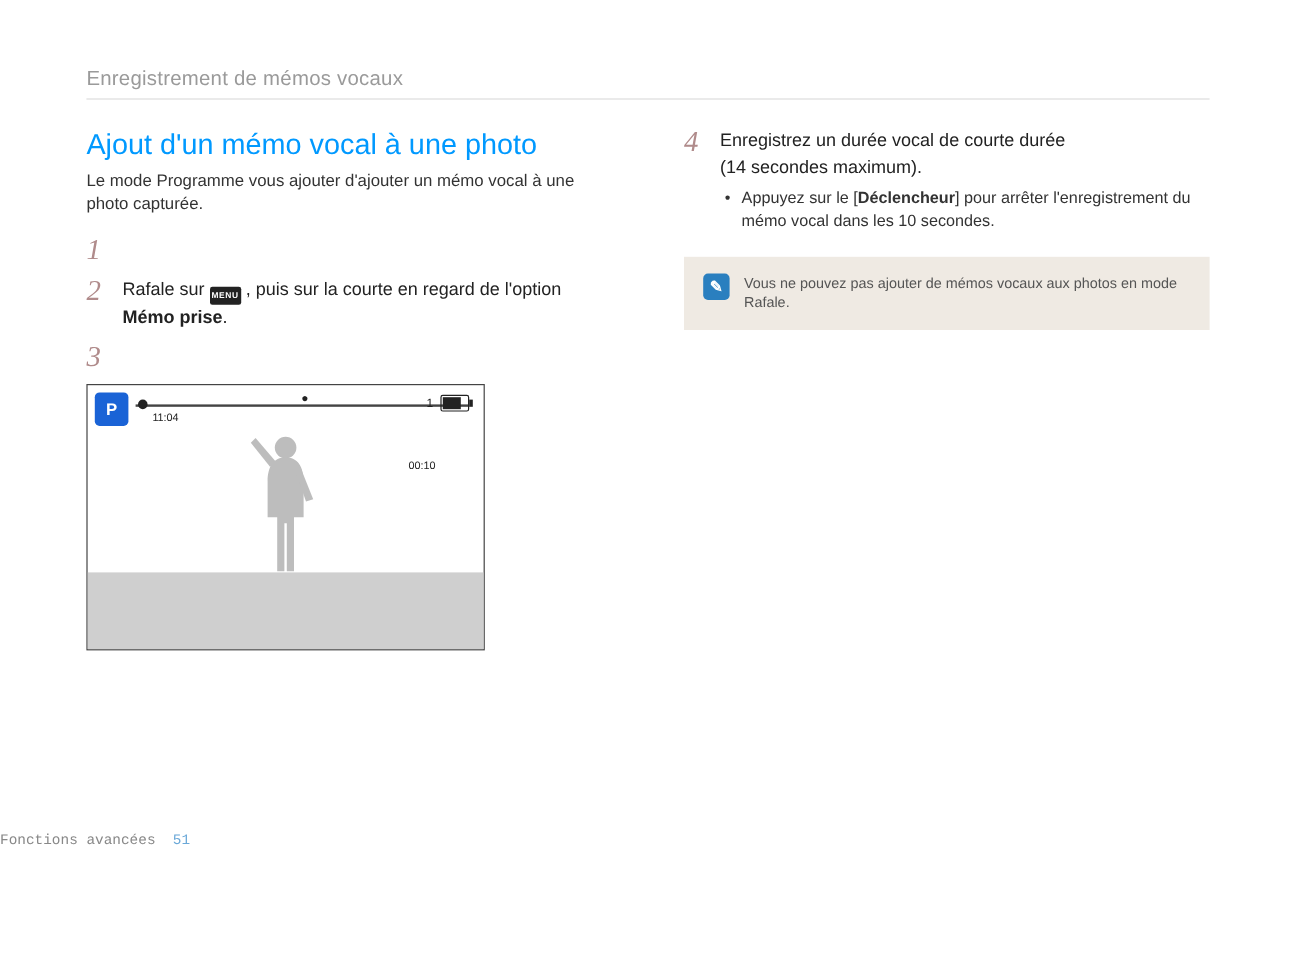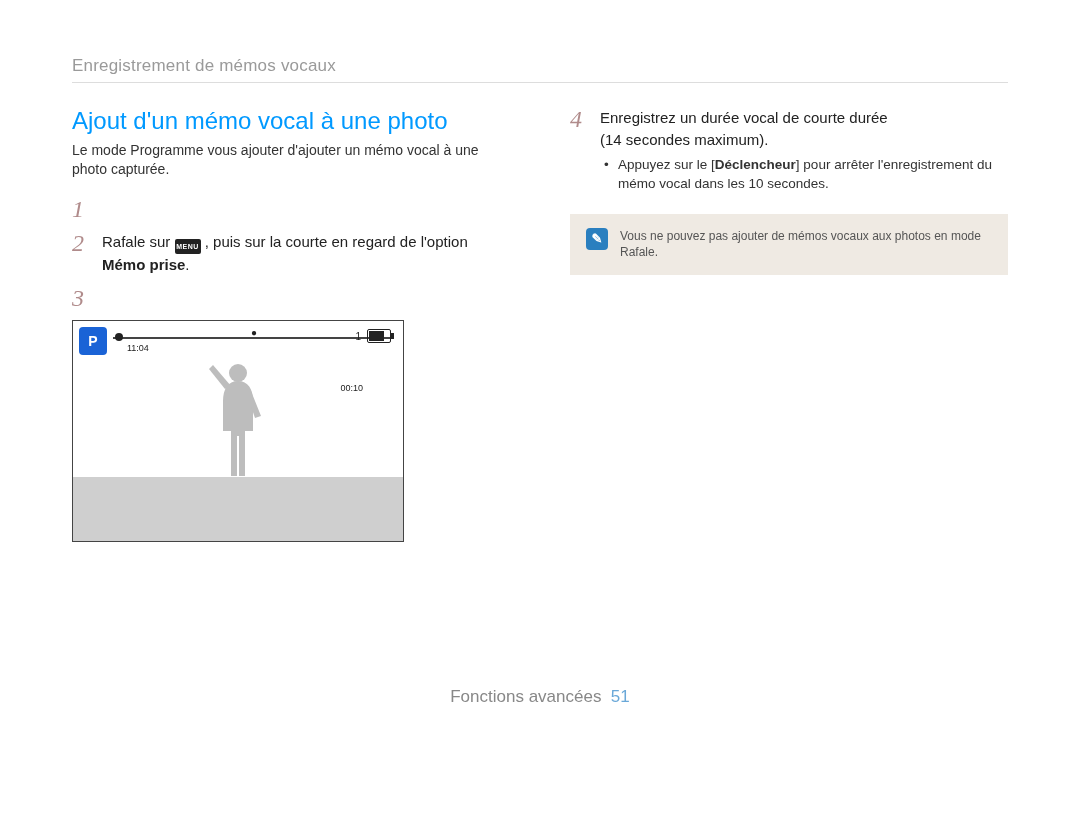--- a/index.html
+++ b/index.html
@@ -29,21 +29,21 @@
   .rec-time-r{position:absolute;top:22px;right:40px;font-size:9px;color:#222;margin-top:40px;}
   .one{position:absolute;top:10px;right:42px;font-size:10px;color:#222;}
   .batt{position:absolute;top:8px;right:12px;width:22px;height:12px;border:1px solid #222;border-radius:2px;}
   .batt::after{content:"";position:absolute;right:-4px;top:3px;width:3px;height:6px;background:#222;}
   .batt .fill{position:absolute;left:1px;top:1px;bottom:1px;width:70%;background:#222;}
   .ground{position:absolute;left:0;right:0;bottom:0;height:64px;background:#cfcfcf;}
   .person{position:absolute;left:50%;bottom:60px;transform:translateX(-50%);}
   .note-box{display:flex;gap:12px;background:#efeae3;padding:14px 16px;margin-top:18px;align-items:flex-start;}
   .note-ic{width:22px;height:22px;border-radius:4px;background:#2a7fbf;color:#fff;display:flex;align-items:center;justify-content:center;font-size:13px;font-weight:700;flex:0 0 auto;}
   .note-text{font-size:12px;color:#555;line-height:1.4;}
-  .footer{position:absolute;left:0;right:0;bottom:22px;text-align:center;font-size:17px;color:#888;}
+  .footer{position:absolute;left:0;right:0;bottom:22px;font-size:12px;color:#888;font-family:Liberation Mono, monospace;}
   .footer .pg{color:#6aa8d8;}
 </style>
 </head>
 <body>
 
 <div class="page">
 
   <div class="breadcrumb">Enregistrement de mémos vocaux</div>
   <hr class="hr">
 

